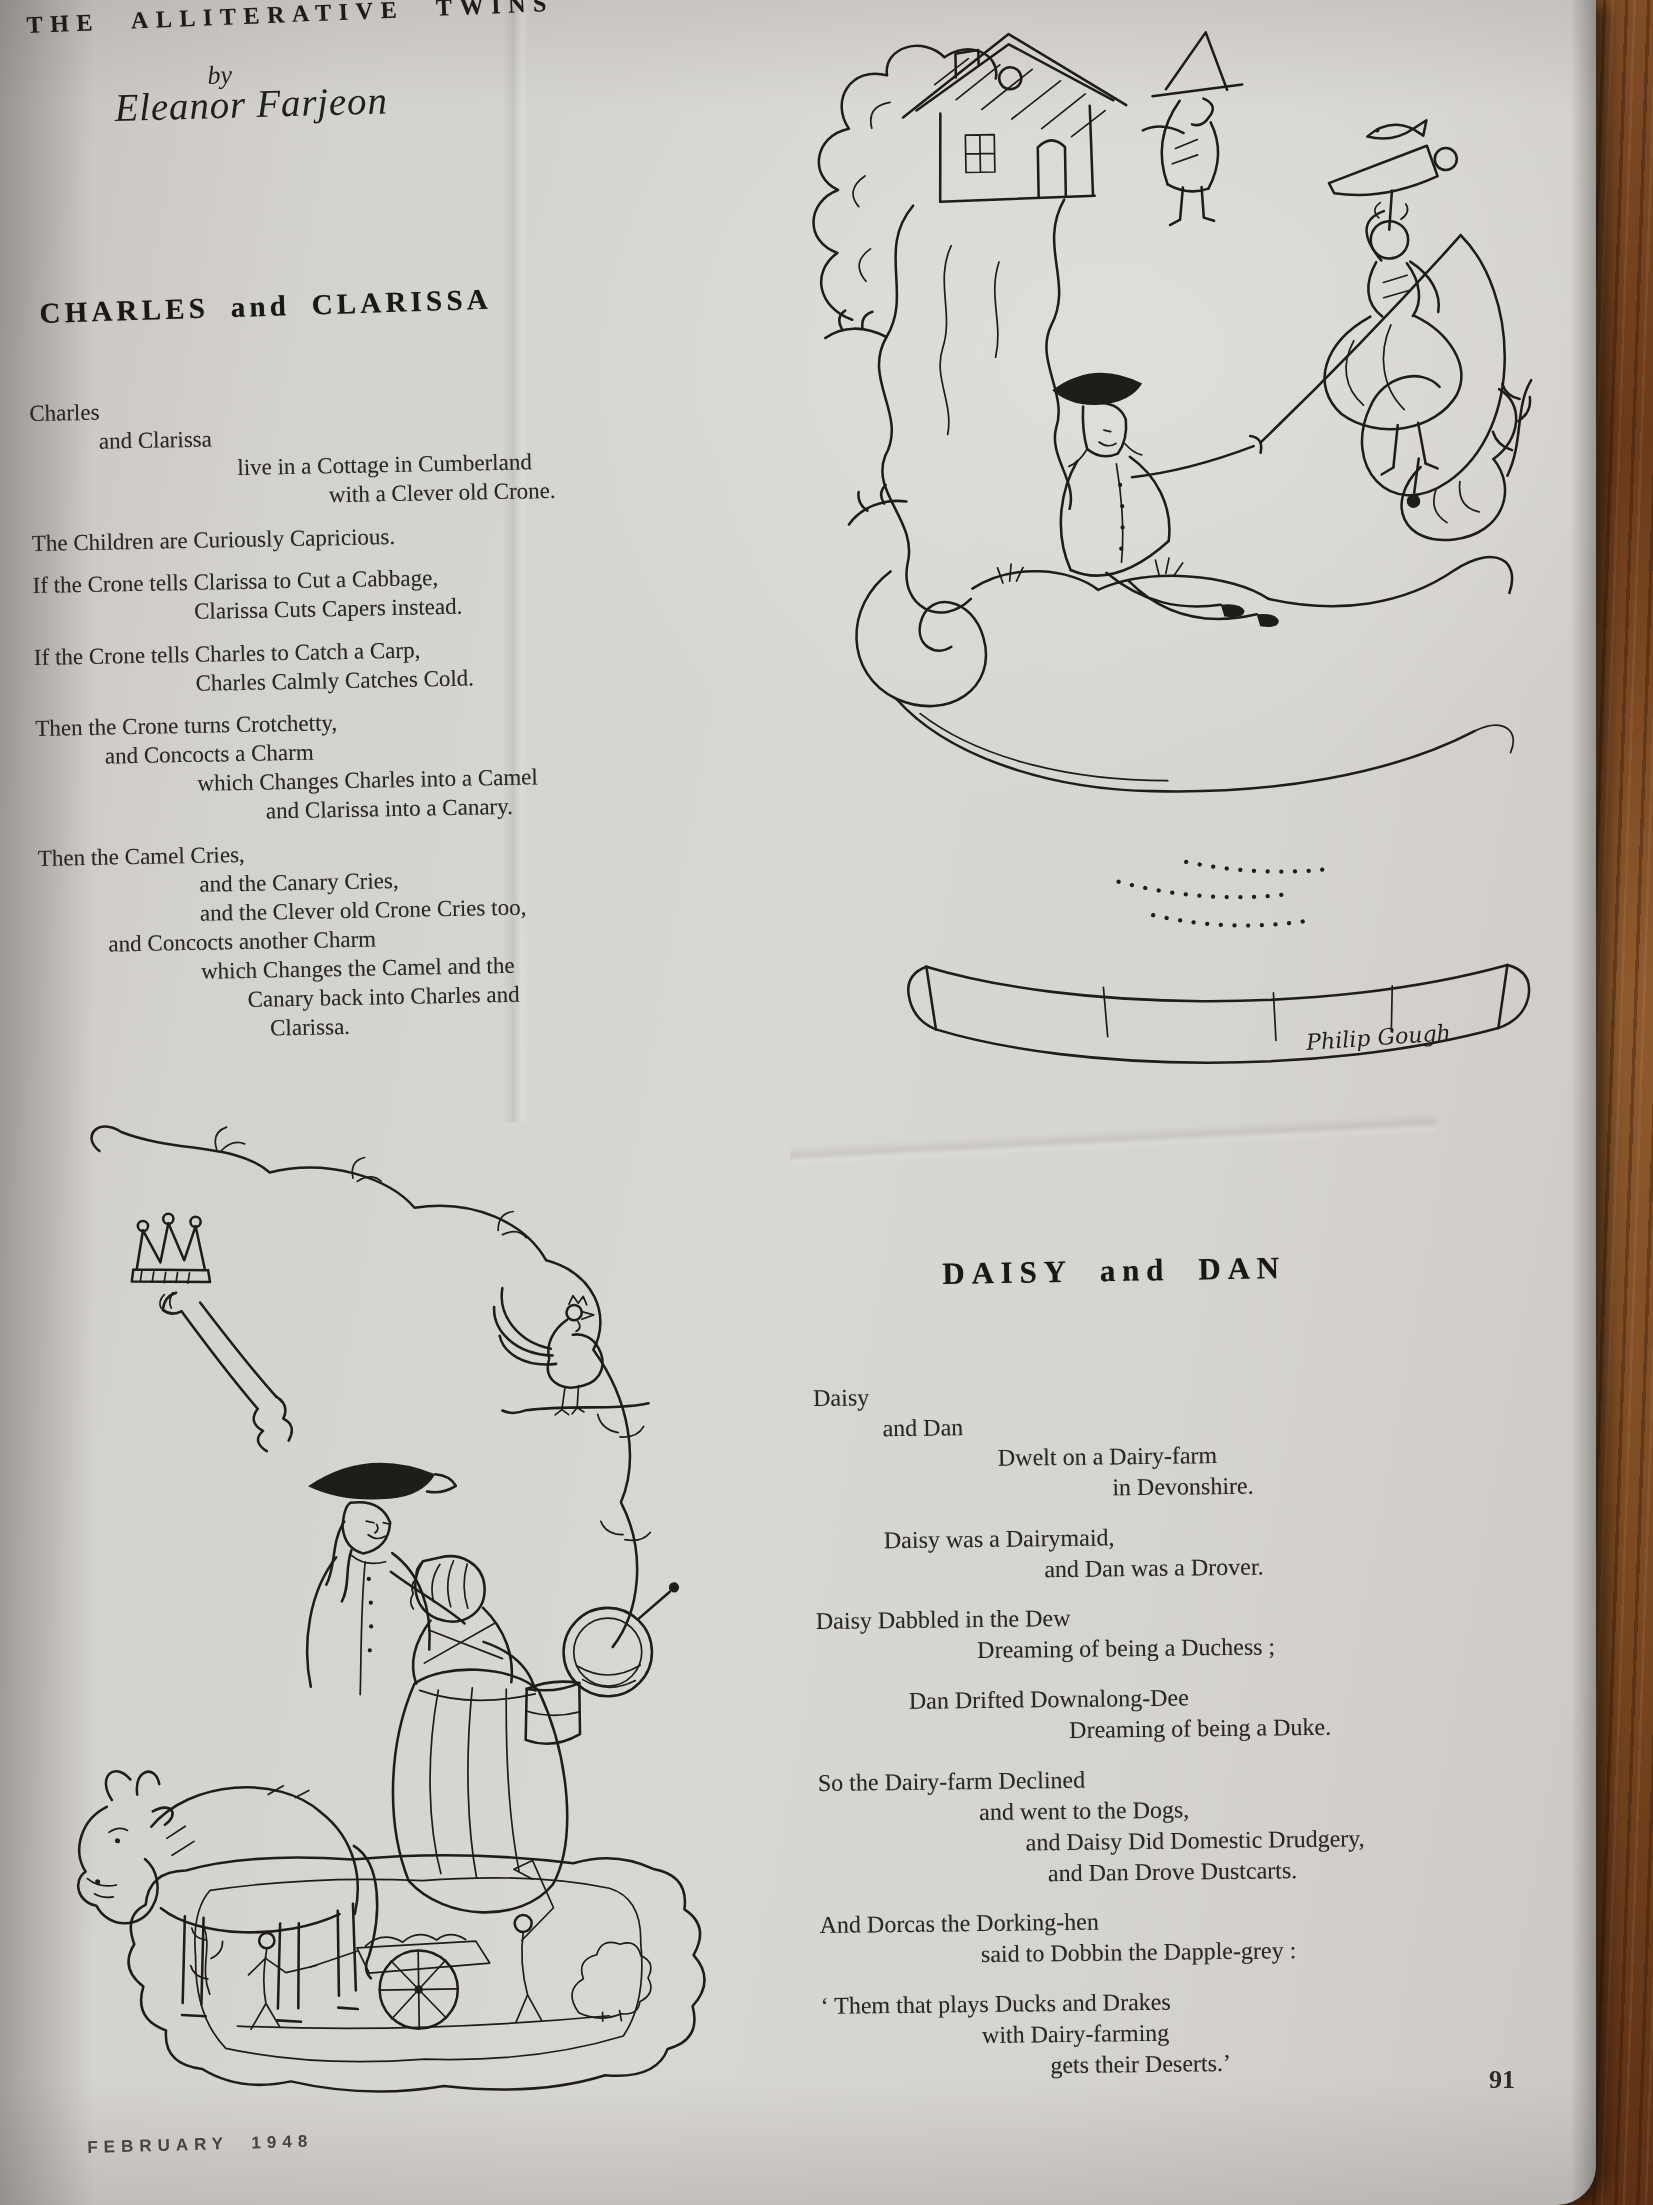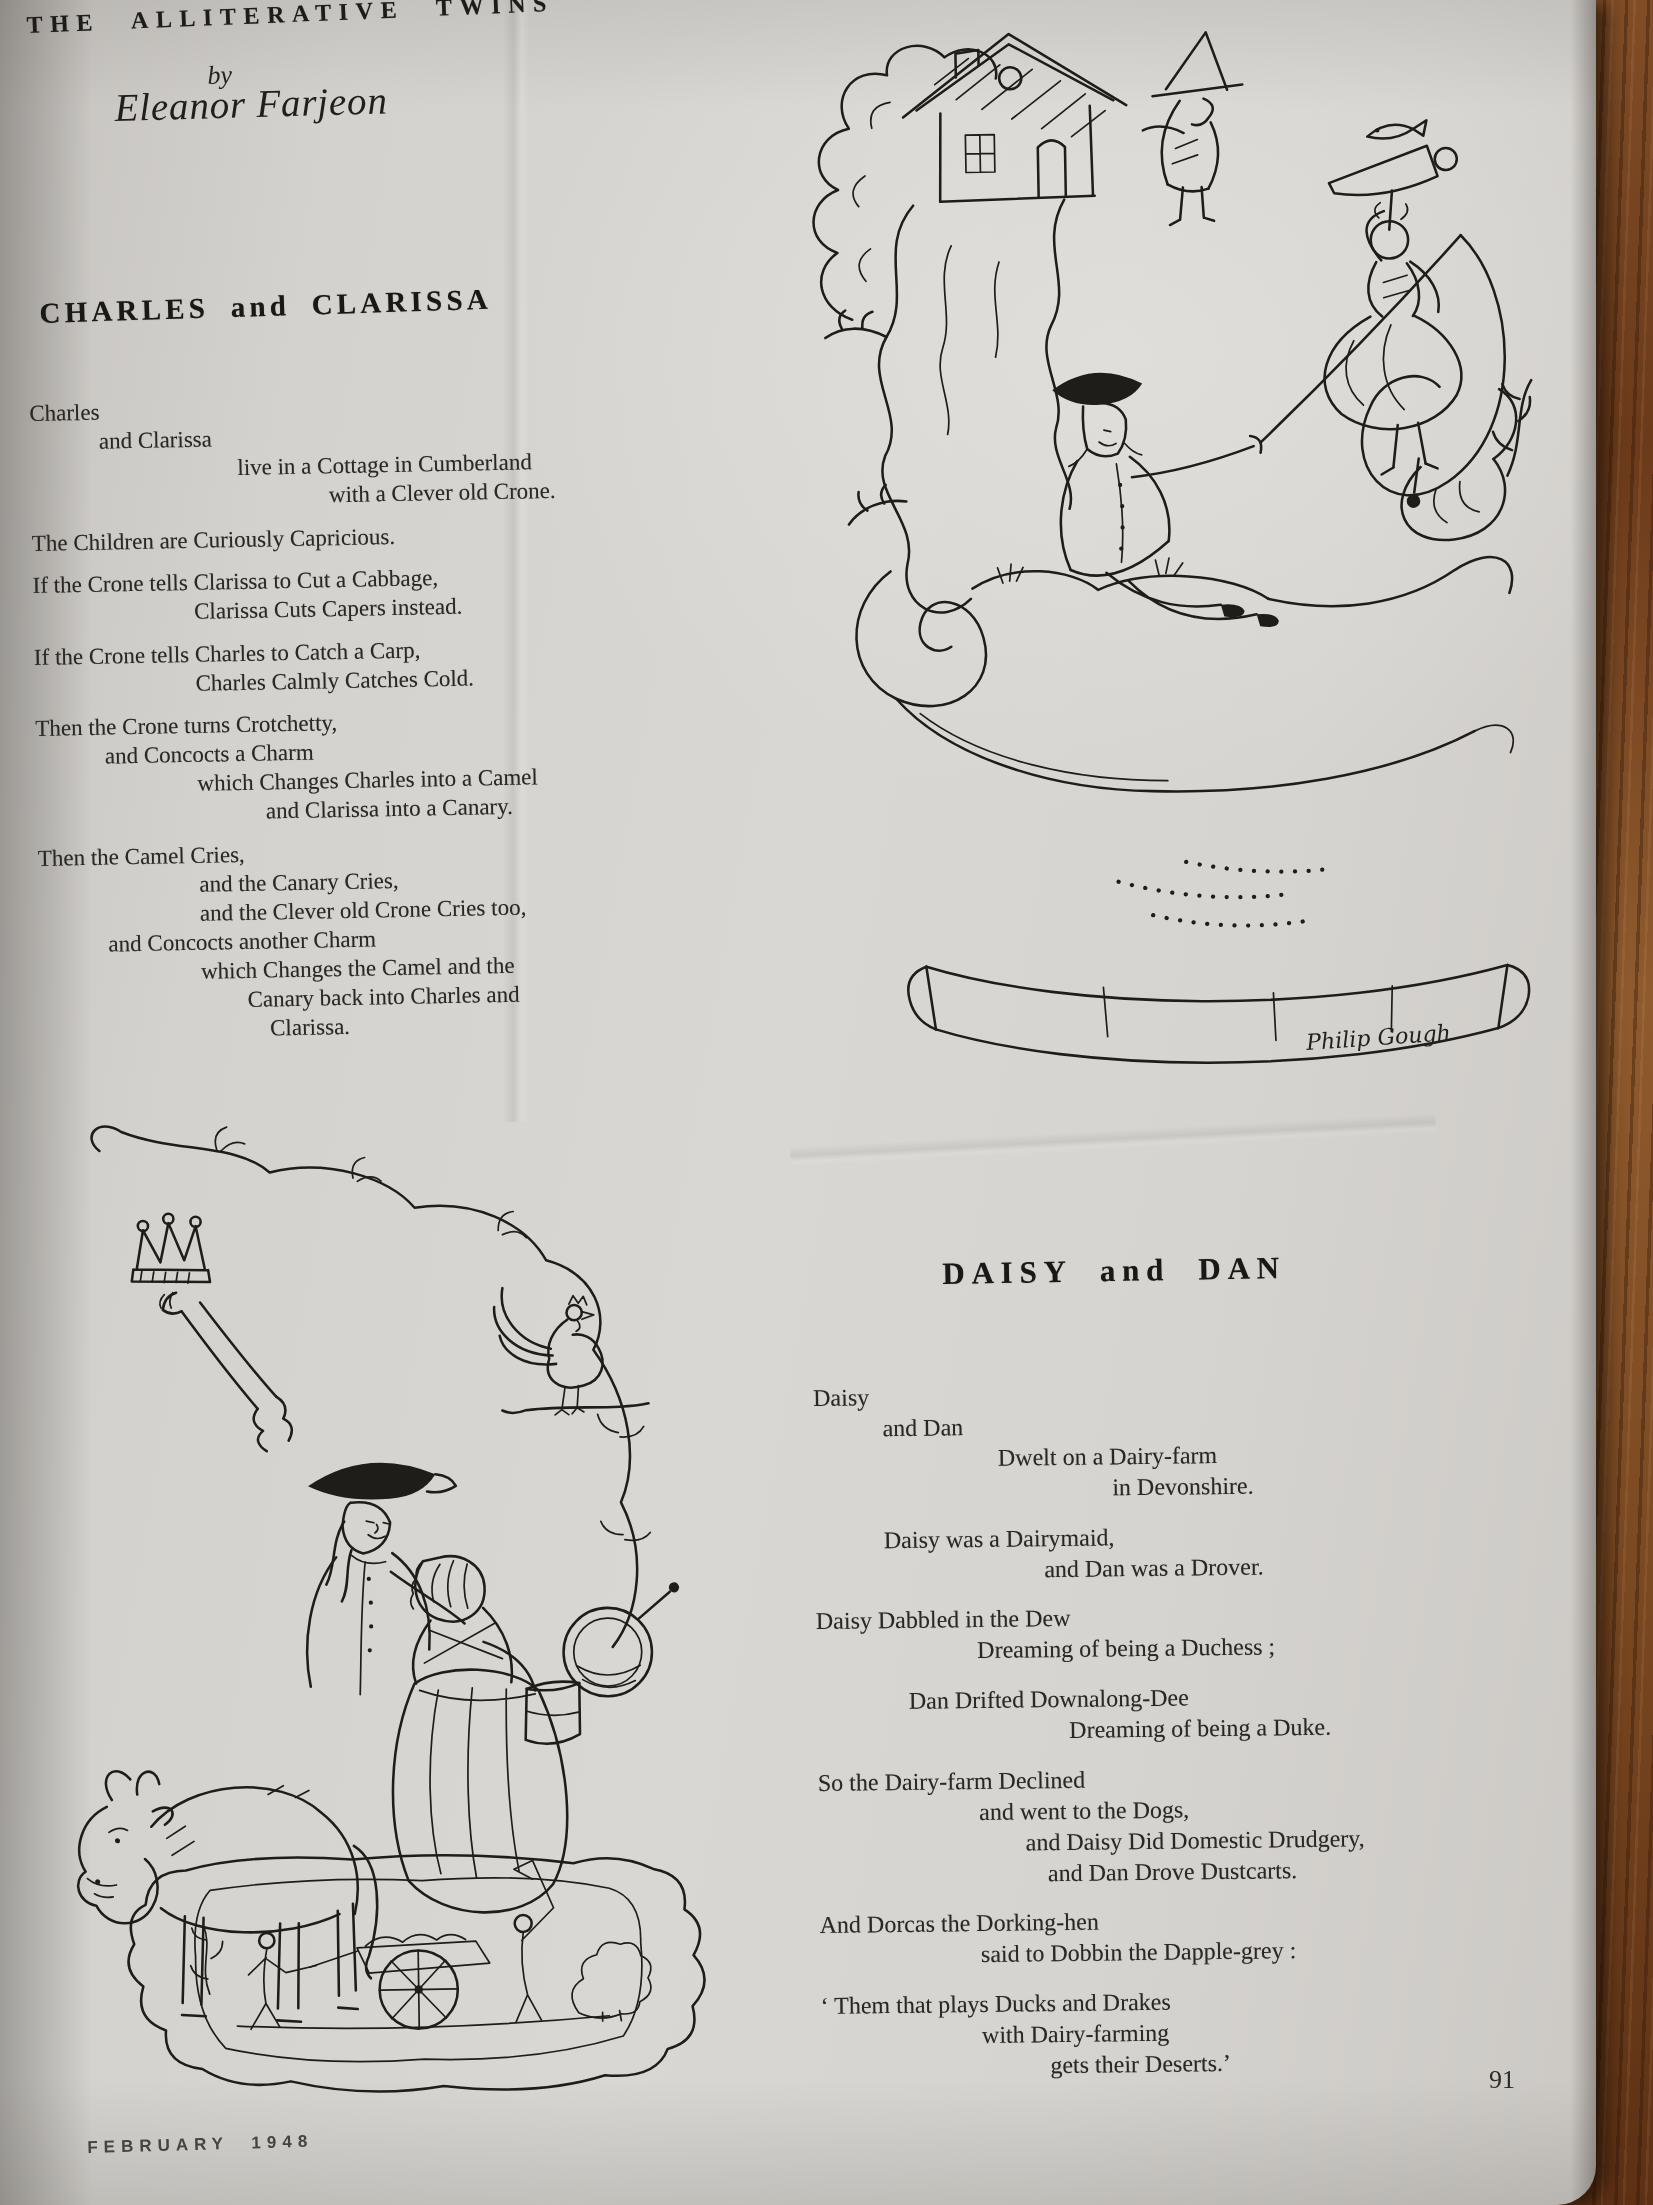--- a/index.html
+++ b/index.html
@@ -45,21 +45,21 @@
   .poem .stanza{margin-bottom:13.6px;}
   .poem .pline{font-size:23px;line-height:29px;white-space:pre;text-shadow:0 0 0.8px rgba(40,36,30,.32);}
   .poem1{left:29px;top:399px;width:527px;transform:rotate(-1.1deg);}
   .poem2{left:813px;top:1383px;width:629px;transform:rotate(-0.7deg);}
   .poem2 .stanza{margin-bottom:18.7px;}
   .poem2 .pline{font-size:24px;line-height:31px;}
   .illo{position:absolute;transform-origin:center center;}
   .illo-a{left:790px;top:21px;width:756px;height:1058px;transform:rotate(-1deg);}
   .illo-b{left:53px;top:1096px;width:667px;height:1007px;transform:rotate(-0.8deg);}
   .issue{left:87px;top:2138px;font-family:"Liberation Sans",sans-serif;font-weight:700;font-size:17px;letter-spacing:6px;word-spacing:12px;color:#474440;transform:rotate(-1.6deg);}
-  .pagenum{left:1489px;top:2065px;font-weight:400;font-size:26px;color:#2c2a26;}
+  .pagenum{left:1489px;top:2065px;font-weight:700;font-size:26px;color:#2c2a26;}
   svg .ink{fill:none;stroke:#1f1d1a;stroke-width:3;stroke-linecap:round;stroke-linejoin:round;}
   svg .ink2{fill:none;stroke:#1f1d1a;stroke-width:2;stroke-linecap:round;stroke-linejoin:round;}
   svg .fill{fill:#1f1d1a;stroke:none;}
   svg .dots{fill:none;stroke:#1f1d1a;stroke-width:5;stroke-linecap:round;stroke-dasharray:0.1 16;}
   svg text{font-family:"DejaVu Serif",serif;font-style:italic;font-size:26px;fill:#22201c;}
 </style>
 </head>
 <body>
 
 <div class="wood"></div>

